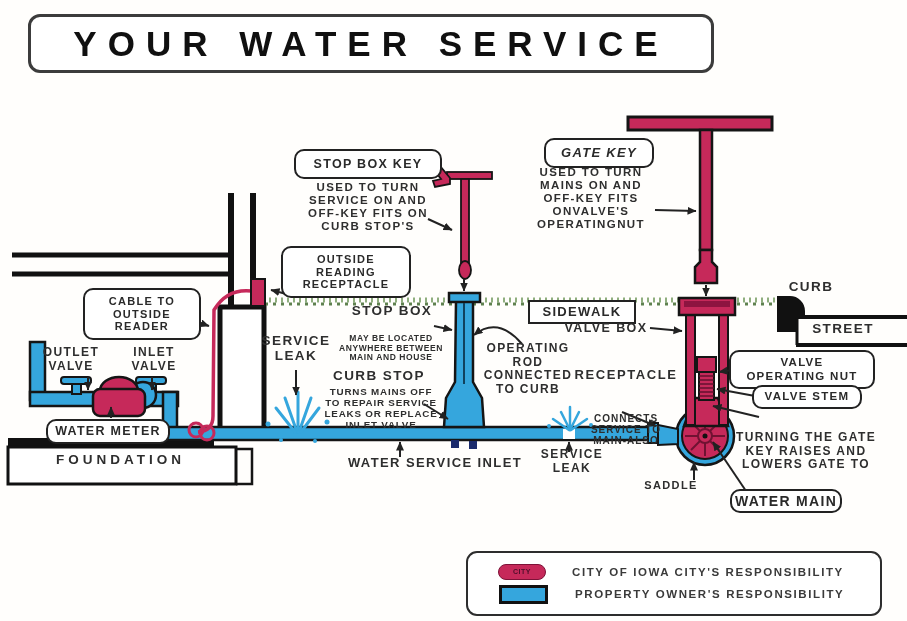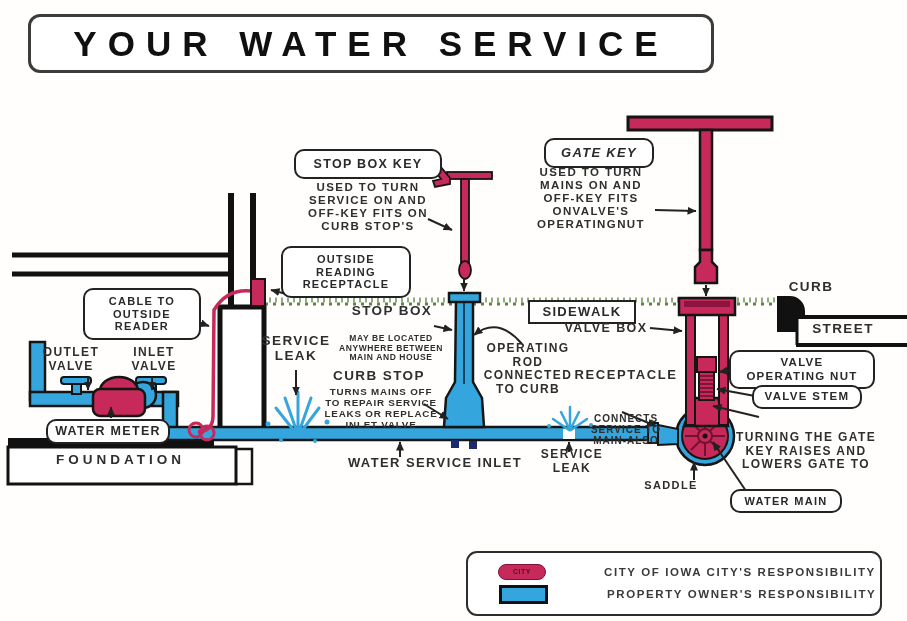--- a/index.html
+++ b/index.html
@@ -16,21 +16,21 @@
   .lab{position:absolute;color:#2e2e2e;font-weight:bold;text-align:center;
        white-space:pre-line;line-height:1.13;letter-spacing:1.4px;}
   .lbox{position:absolute;background:#fff;border:2px solid #222;border-radius:10px;color:#2a2a2a;
         font-weight:bold;text-align:center;white-space:pre-line;letter-spacing:1.3px;
         display:flex;align-items:center;justify-content:center;line-height:1.18;}
   .sq{border-radius:0;border-width:2.5px;}
   .corpt{display:block;font-size:13px;letter-spacing:1.6px;}
   .corpd{display:block;font-size:10px;letter-spacing:1px;margin-top:12px;}
   .legend{position:absolute;background:#fff;border:2px solid #2d2d2d;border-radius:11px;
           display:flex;flex-direction:column;justify-content:center;gap:5px;padding:4px 0;}
-  .lrow{display:flex;align-items:center;gap:32px;}
+  .lrow{display:flex;align-items:center;}
   .ltext{font-size:11.5px;font-weight:bold;letter-spacing:1.6px;color:#3a3a3a;white-space:nowrap;}
   .pill{width:46px;height:14px;border-radius:8px;background:var(--city);border:1.5px solid #7e1238;
         display:flex;align-items:center;justify-content:center;margin:0 26px 0 30px;}
   .pill span{font-size:7px;font-weight:bold;letter-spacing:.5px;color:#4d0f2a;}
   .swatch{width:43px;height:13px;background:var(--owner);border:3px solid #111;margin:0 27px 0 31px;}
 </style>
 </head>
 <body>
 
 <div class="canvas">
@@ -273,21 +273,21 @@
   <div class="lab" style="left:801px;top:321px;width:84px;font-size:13.5px;">STREET</div>
 
   <div class="lbox" style="left:729px;top:350px;width:142px;height:35px;font-size:11.5px;">VALVE
 OPERATING NUT</div>
   <div class="lbox" style="left:752px;top:385px;width:106px;height:20px;font-size:11.5px;">VALVE STEM</div>
   <div class="lab" style="left:729px;top:431px;width:154px;font-size:12px;">TURNING THE GATE
 KEY RAISES AND
 LOWERS GATE TO</div>
 
   <div class="lab" style="left:632px;top:479px;width:78px;font-size:11px;">SADDLE</div>
-  <div class="lbox" style="left:730px;top:489px;width:108px;height:20px;font-size:11px;">WATER MAIN</div>
+  <div class="lbox" style="left:730px;top:489px;width:108px;height:20px;font-size:14px;">WATER MAIN</div>
 
   <div class="lab" style="left:330px;top:456px;width:210px;font-size:13px;white-space:nowrap;">WATER SERVICE INLET</div>
   <div class="lab" style="left:532px;top:448px;width:80px;font-size:12px;">SERVICE
 LEAK</div>
 
   <div class="lab" style="left:28px;top:452px;width:185px;font-size:13.5px;letter-spacing:4px;">FOUNDATION</div>
 
   <div class="legend" style="left:466px;top:551px;width:412px;height:53px;">
     <div class="lrow">
       <span class="pill">

